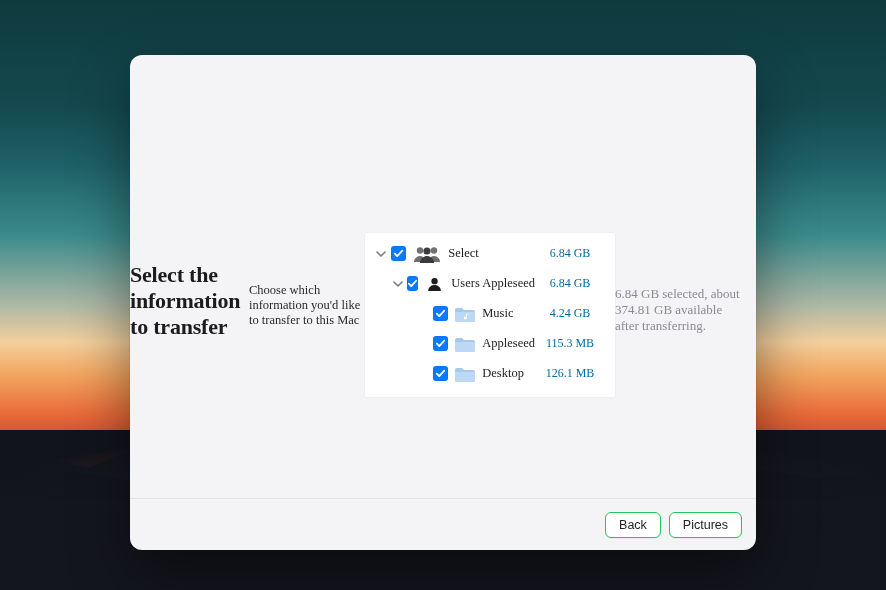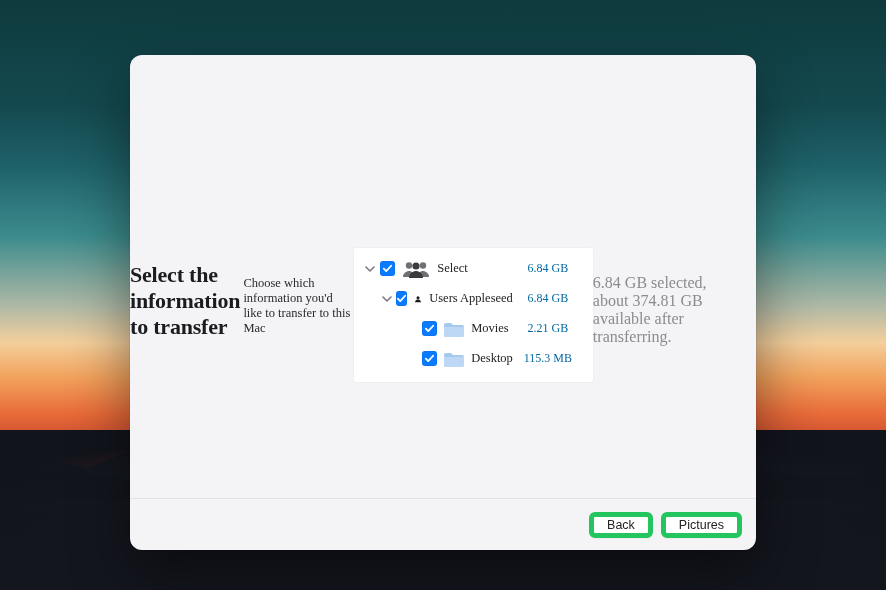--- a/index.html
+++ b/index.html
@@ -84,35 +84,35 @@
   .item-icon.wide { width:30px; }
   .item-icon svg { width:100%; height:100%; }
   .label { flex:0 0 auto; }
   .fill { flex:1 1 auto; }
   .size { flex:0 0 auto; font-size:12px; color:#0369a1; text-align:center; min-width:70px; }
   .indent-1 { padding-left: 0px; }
   .indent-2 { padding-left: 18px; }
   .indent-3 { padding-left: 42px; }
   .status {
     margin-top: 18px;
-    font-size: 16px; color: #8b8b90;
+    font-size: 13px; color: #8b8b90;
   }
   .footer {
     height: 52px;
     border-top: 1px solid #e2e1e4;
     display:flex; align-items:center; justify-content:flex-end;
     padding: 0 14px; gap:8px;
   }
   .btn {
     height: 26px;
     padding: 0 13px;
     font-size: 12.5px;
     color:#222;
     background:#ffffff;
-    border:5px solid #22c55e;
+    border:1px solid #22c55e;
     border-radius:6px;
     box-shadow: 0 1px 1px rgba(0,0,0,0.03);
     display:flex; align-items:center;
     cursor:pointer;
   }
 </style>
 </head>
 <body>
 
 <div class="wallpaper"></div>
@@ -172,57 +172,75 @@
           <svg viewBox="0 0 30 20">
             <circle cx="15" cy="6" r="4.5" fill="#1c1c1e"></circle>
             <path d="M6 20 C6 13 12.5 11.5 15 11.5 C17.5 11.5 24 13 24 20 Z" fill="#1c1c1e"></path>
           </svg>
         </span>
         <span class="label">Users Appleseed</span>
         <span class="fill"></span>
         <span class="size">6.84 GB</span>
       </div>
 
-
       <div class="row indent-3">
         <span class="spacer-disclosure"></span>
         <span class="check">
           <svg viewBox="0 0 12 12">
               <path d="M2 6.2 L4.6 8.8 L10 3" fill="none" stroke="#fff" stroke-width="2" stroke-linecap="round" stroke-linejoin="round"></path>
             </svg>
         </span>
         <span class="item-icon">
           <svg viewBox="0 0 22 18">
             <path d="M1 5 C1 3.7 1.8 3 3 3 L8 3 L10 5 L19 5 C20.2 5 21 5.8 21 7 L21 15 C21 16.2 20.2 17 19 17 L3 17 C1.8 17 1 16.2 1 15 Z" fill="#a6c9ee"></path>
             <path d="M1 7 L21 7 L21 15 C21 16.2 20.2 17 19 17 L3 17 C1.8 17 1 16.2 1 15 Z" fill="#bcd8f4"></path>
-          </svg>
-        </span>
-        <span class="label">Movies</span>
-        <span class="fill"></span>
-        <span class="size">2.21 GB</span>
-      </div>
+            <path d="M12.8 8.3 L12.8 12.8 C12.8 13.6 12.1 14.2 11.3 14.2 C10.5 14.2 9.9 13.6 9.9 12.9 C9.9 12.2 10.5 11.6 11.3 11.6 C11.55 11.6 11.78 11.66 11.98 11.77 L11.98 9.2 L14.5 8.5 L14.5 9.4 L12.8 9.85 Z" fill="#ffffff"></path>
+          </svg>
+        </span>
+        <span class="label">Music</span>
+        <span class="fill"></span>
+        <span class="size">4.24 GB</span>
+      </div>
+
 
       <div class="row indent-3">
         <span class="spacer-disclosure"></span>
         <span class="check">
           <svg viewBox="0 0 12 12">
               <path d="M2 6.2 L4.6 8.8 L10 3" fill="none" stroke="#fff" stroke-width="2" stroke-linecap="round" stroke-linejoin="round"></path>
             </svg>
         </span>
         <span class="item-icon">
           <svg viewBox="0 0 22 18">
             <path d="M1 5 C1 3.7 1.8 3 3 3 L8 3 L10 5 L19 5 C20.2 5 21 5.8 21 7 L21 15 C21 16.2 20.2 17 19 17 L3 17 C1.8 17 1 16.2 1 15 Z" fill="#a6c9ee"></path>
             <path d="M1 7 L21 7 L21 15 C21 16.2 20.2 17 19 17 L3 17 C1.8 17 1 16.2 1 15 Z" fill="#bcd8f4"></path>
           </svg>
         </span>
+        <span class="label">Appleseed</span>
+        <span class="fill"></span>
+        <span class="size">115.3 MB</span>
+      </div>
+
+      <div class="row indent-3">
+        <span class="spacer-disclosure"></span>
+        <span class="check">
+          <svg viewBox="0 0 12 12">
+              <path d="M2 6.2 L4.6 8.8 L10 3" fill="none" stroke="#fff" stroke-width="2" stroke-linecap="round" stroke-linejoin="round"></path>
+            </svg>
+        </span>
+        <span class="item-icon">
+          <svg viewBox="0 0 22 18">
+            <path d="M1 5 C1 3.7 1.8 3 3 3 L8 3 L10 5 L19 5 C20.2 5 21 5.8 21 7 L21 15 C21 16.2 20.2 17 19 17 L3 17 C1.8 17 1 16.2 1 15 Z" fill="#a6c9ee"></path>
+            <path d="M1 7 L21 7 L21 15 C21 16.2 20.2 17 19 17 L3 17 C1.8 17 1 16.2 1 15 Z" fill="#bcd8f4"></path>
+          </svg>
+        </span>
         <span class="label">Desktop</span>
         <span class="fill"></span>
-        <span class="size">115.3 MB</span>
-      </div>
-
+        <span class="size">126.1 MB</span>
+      </div>
 
     </div>
 
     <div class="status">6.84 GB selected, about 374.81 GB available after transferring.</div>
   </div>
 
   <div class="footer">
     <div class="btn">Back</div>
     <div class="btn">Pictures</div>
   </div>

